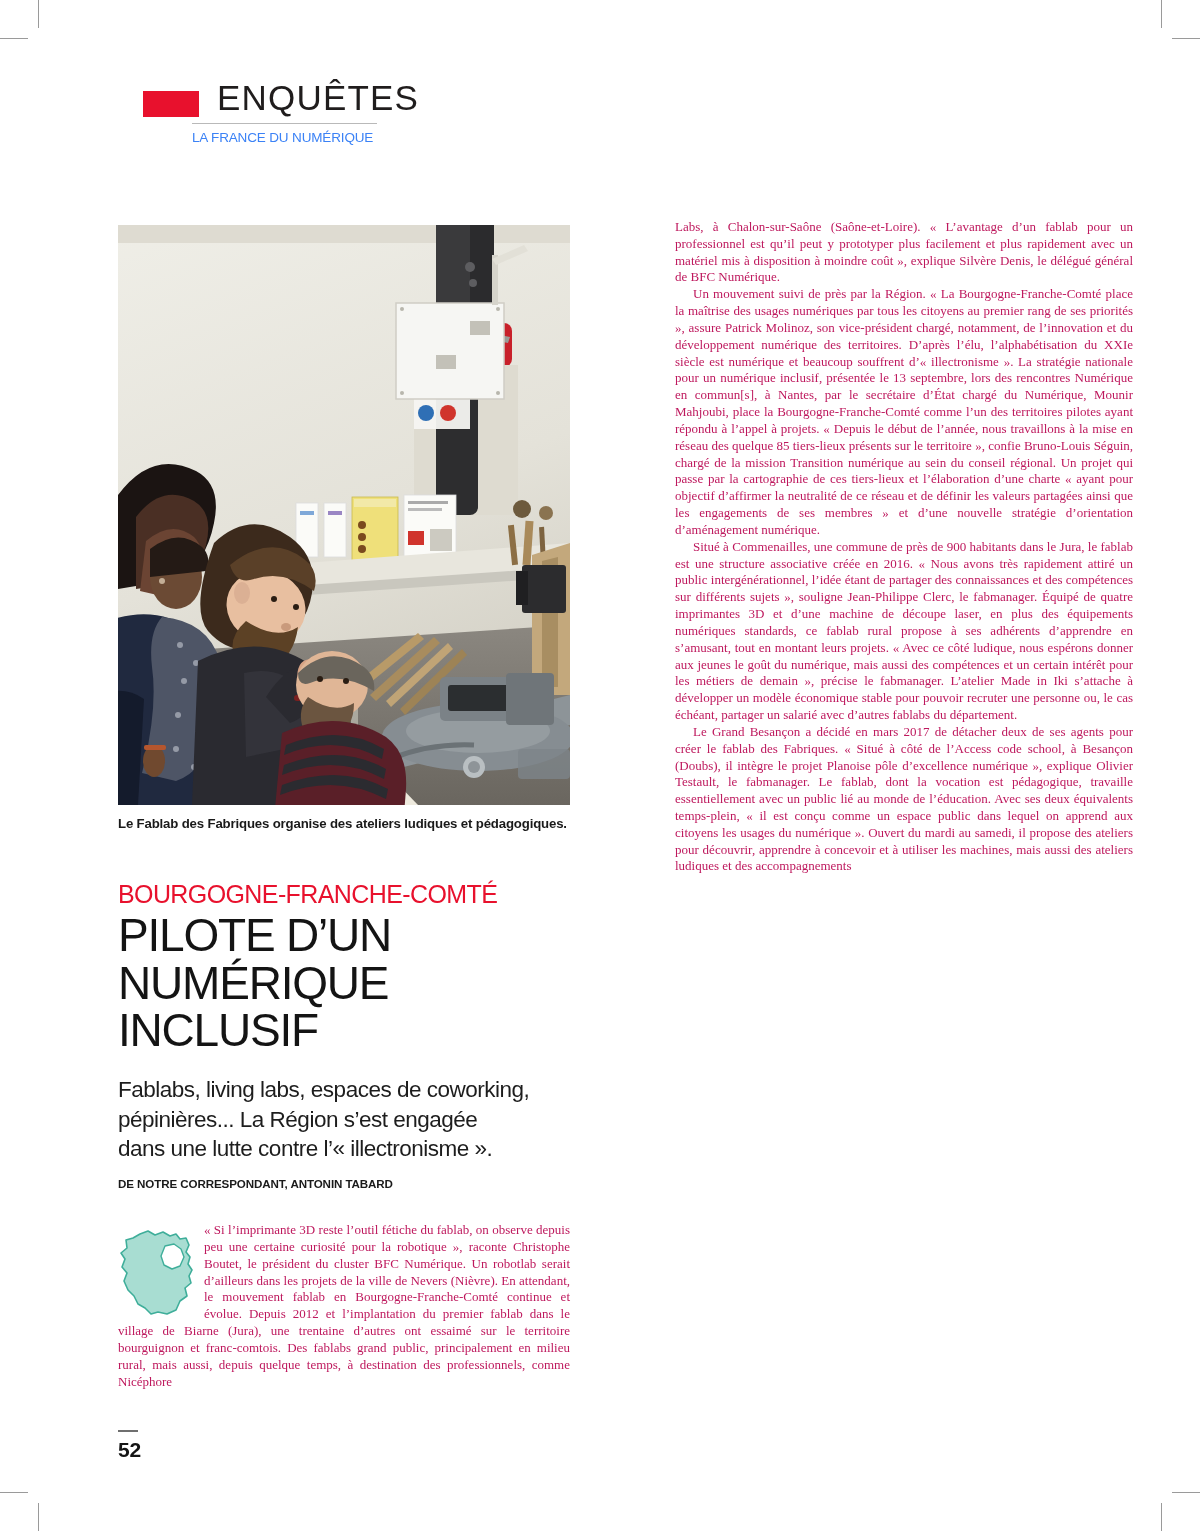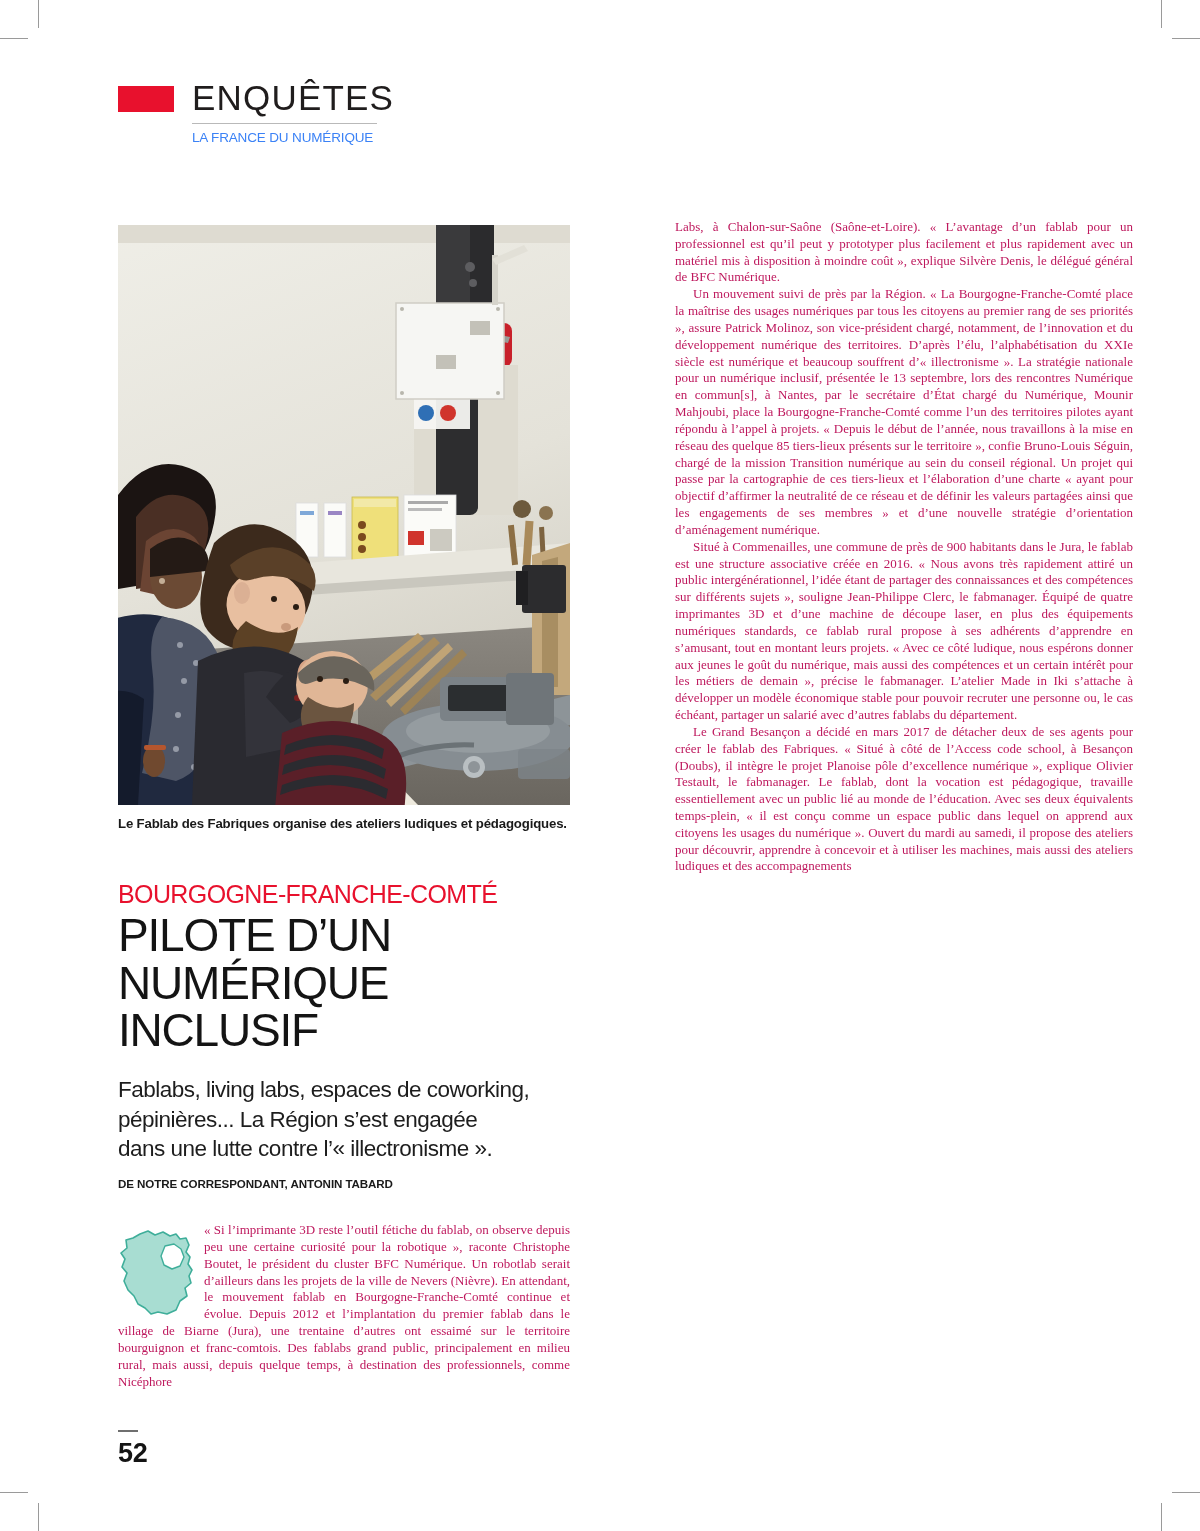--- a/index.html
+++ b/index.html
@@ -39,22 +39,23 @@
 
   
   .rubric {
     position: absolute;
     left: 118px;
     top: 80px;
     width: 420px;
   }
   .rubric-row {
     display: flex;
-    align-items: center;
+    align-items: flex-end;
     gap: 18px;
+    margin-left: 25px;
   }
   .rubric-flag {
     width: 56px;
     height: 26px;
     background: #e8112d;
     flex: 0 0 auto;
   }
   .rubric-title {
     font-family: "Liberation Sans", sans-serif;
     font-weight: 300;
@@ -170,21 +171,21 @@
   }
   .folio-rule {
     width: 20px;
     height: 2px;
     background: #6f6f6f;
     margin-bottom: 6px;
   }
   .folio-num {
     font-family: "Liberation Sans", sans-serif;
     font-weight: bold;
-    font-size: 27px;
+    font-size: 21px;
     color: #141414;
     letter-spacing: -0.3px;
   }
 
   
   .col-right {
     position: absolute;
     left: 675px;
     top: 219px;
     width: 458px;

